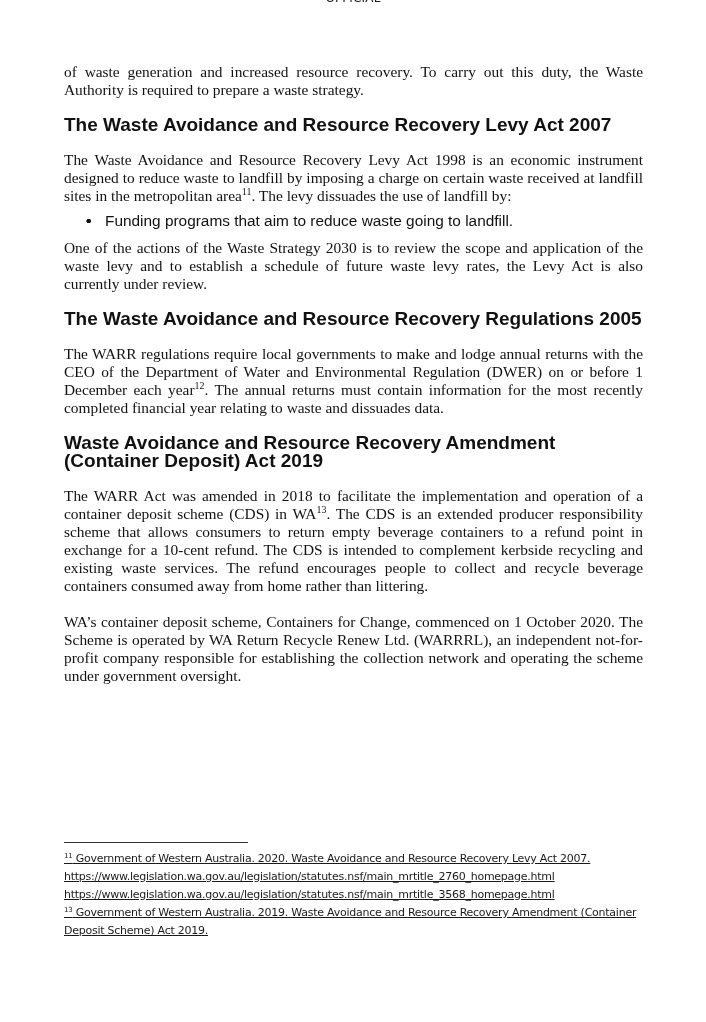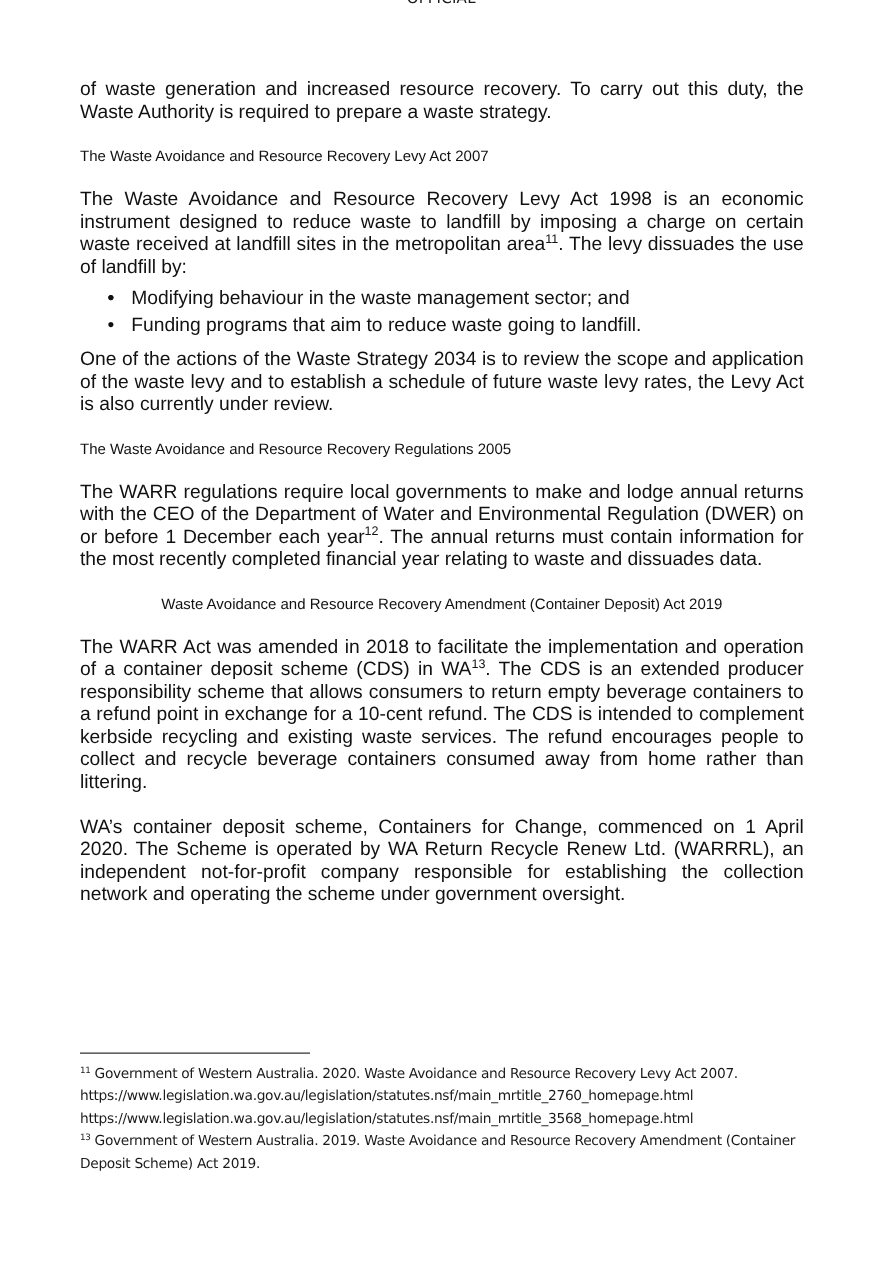--- a/index.html
+++ b/index.html
@@ -30,25 +30,26 @@
       left: 64px;
       top: 63px;
       width: 579px;
       font-family: "Liberation Sans", sans-serif;
       font-size: 15.4px;
       line-height: 18px;
     }
     .page-body p {
       margin: 0;
       text-align: justify;
+      font-family: Liberation Serif, serif;
     }
     .page-body h3 {
       margin: 0;
-      font-size: 12px;
-      font-weight: normal;
+      font-size: 19px;
+      font-weight: bold;
       line-height: 18px;
     }
     .p1 { margin-bottom: 17px !important; }
     .h-levy { margin-bottom: 17px !important; }
     .p-levy { margin-bottom: 7px !important; }
     ul.levy-list {
       list-style: none;
       margin: 0 0 9px 0;
       padding: 0;
     }
@@ -59,21 +60,21 @@
       margin-bottom: 4px;
     }
     ul.levy-list li .bullet {
       position: absolute;
       left: 22px;
       top: 0;
     }
     .p-strategy { margin-bottom: 17px !important; }
     .h-regs { margin-bottom: 17px !important; }
     .p-regs { margin-bottom: 17px !important; }
-    .h-cds { margin-bottom: 17px !important; text-align: center; }
+    .h-cds { margin-bottom: 17px !important; }
     .p-cds { margin-bottom: 18px !important; }
     sup {
       font-size: 10px;
       line-height: 0;
       vertical-align: 6px;
     }
     .footnote-rule {
       position: absolute;
       left: 64px;
       top: 842px;
@@ -87,20 +88,21 @@
       top: 850px;
       width: 600px;
       font-family: "DejaVu Sans", sans-serif;
       font-size: 11px;
       line-height: 18px;
       color: #1a1a1a;
       letter-spacing: -0.25px;
     }
     .footnotes .fn {
       margin: 0;
+      text-decoration: underline;
     }
     .footnotes sup {
       font-size: 7px;
       vertical-align: 4px;
     }
   </style>
 </head>
 <body>
 
 <div class="header-mark">OFFICIAL</div>
@@ -108,35 +110,35 @@
 <div class="page-body">
 
   <p class="p1">of waste generation and increased resource recovery. To carry out this duty, the Waste Authority is required to prepare a waste strategy.</p>
 
   <h3 class="h-levy">The Waste Avoidance and Resource Recovery Levy Act 2007</h3>
 
   <p class="p-levy"><span>The Waste Avoidance and Resource Recovery Levy Act 1998 is an economic instrument designed to reduce waste to landfill by imposing a charge on certain waste received at landfill sites in the metropolitan area</span><sup>11</sup><span>. The levy dissuades the use of landfill by:</span></p>
 
   <ul class="levy-list">
     <li><span class="bullet">•</span></li>
-    <li><span class="bullet">•</span><span>Modifying behaviour in the waste management sector; and</span></li>
+    <li><span class="bullet">•</span></li>
     <li><span class="bullet">•</span><span>Funding programs that aim to reduce waste going to landfill.</span></li>
   </ul>
 
-  <p class="p-strategy">One of the actions of the Waste Strategy 2034 is to review the scope and application of the waste levy and to establish a schedule of future waste levy rates, the Levy Act is also currently under review.</p>
+  <p class="p-strategy">One of the actions of the Waste Strategy 2030 is to review the scope and application of the waste levy and to establish a schedule of future waste levy rates, the Levy Act is also currently under review.</p>
 
   <h3 class="h-regs">The Waste Avoidance and Resource Recovery Regulations 2005</h3>
 
   <p class="p-regs"><span>The WARR regulations require local governments to make and lodge annual returns with the CEO of the Department of Water and Environmental Regulation (DWER) on or before 1 December each year</span><sup>12</sup><span>. The annual returns must contain information for the most recently completed financial year relating to waste and dissuades data.</span></p>
 
   <h3 class="h-cds">Waste Avoidance and Resource Recovery Amendment (Container Deposit) Act 2019</h3>
 
   <p class="p-cds"><span>The WARR Act was amended in 2018 to facilitate the implementation and operation of a container deposit scheme (CDS) in WA</span><sup>13</sup><span>. The CDS is an extended producer responsibility scheme that allows consumers to return empty beverage containers to a refund point in exchange for a 10-cent refund. The CDS is intended to complement kerbside recycling and existing waste services. The refund encourages people to collect and recycle beverage containers consumed away from home rather than littering.</span></p>
 
-  <p>WA’s container deposit scheme, Containers for Change, commenced on 1 April 2020. The Scheme is operated by WA Return Recycle Renew Ltd. (WARRRL), an independent not-for-profit company responsible for establishing the collection network and operating the scheme under government oversight.</p>
+  <p>WA’s container deposit scheme, Containers for Change, commenced on 1 October 2020. The Scheme is operated by WA Return Recycle Renew Ltd. (WARRRL), an independent not-for-profit company responsible for establishing the collection network and operating the scheme under government oversight.</p>
 </div>
 
 <div class="footnote-rule"></div>
 
 <div class="footnotes">
   <p class="fn"><sup>11</sup><span> Government of Western Australia. 2020. Waste Avoidance and Resource Recovery Levy Act 2007.</span></p>
   <p class="fn">https://www.legislation.wa.gov.au/legislation/statutes.nsf/main_mrtitle_2760_homepage.html</p>
   <p class="fn">https://www.legislation.wa.gov.au/legislation/statutes.nsf/main_mrtitle_3568_homepage.html</p>
   <p class="fn"><sup>13</sup><span> Government of Western Australia. 2019. Waste Avoidance and Resource Recovery Amendment (Container Deposit Scheme) Act 2019.</span></p>
 </div>

